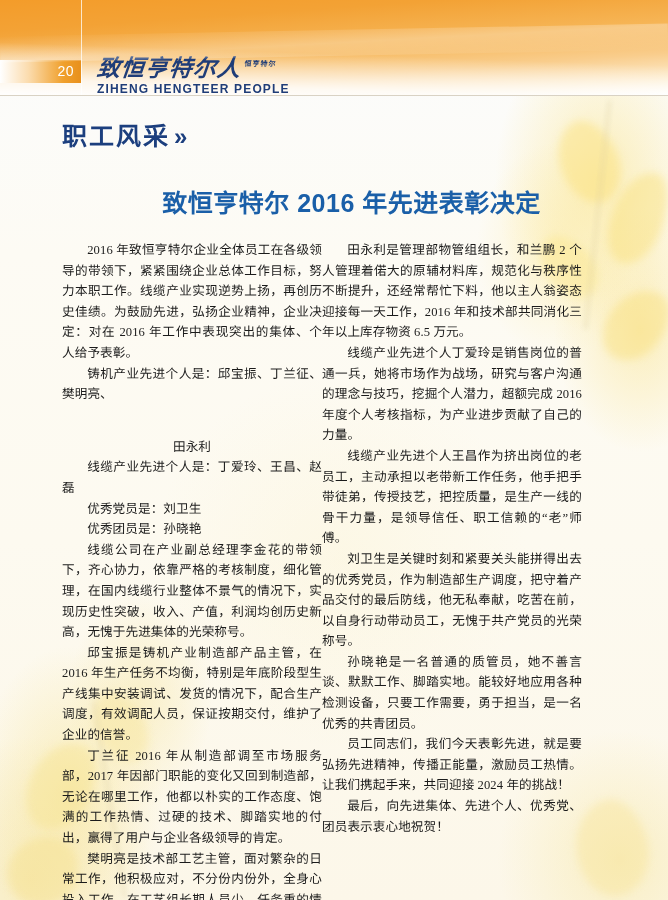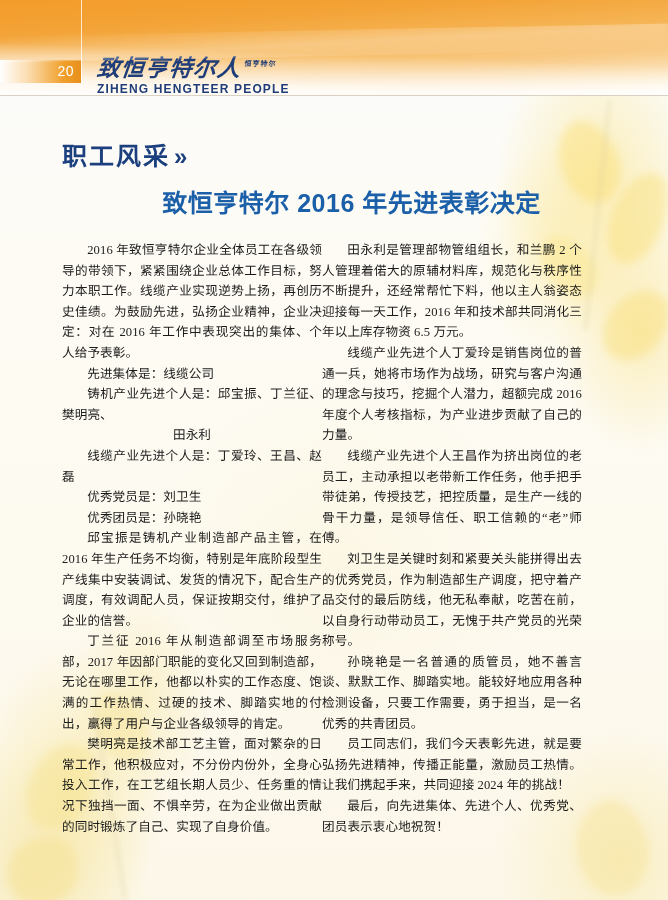--- a/index.html
+++ b/index.html
@@ -148,21 +148,20 @@
   .section-head {
     position: absolute;
     left: 62px;
     top: 116px;
     font-size: 25px;
     font-weight: 700;
     color: #1c3f7e;
     letter-spacing: 2px;
     white-space: nowrap;
     text-shadow: 0 1px 0 rgba(255,255,255,0.9);
-    margin-top: 20px;
   }
   .section-head .chev {
     font-family: "Liberation Sans", sans-serif;
     font-weight: 700;
     font-size: 24px;
     letter-spacing: -3px;
     margin-left: 4px;
   }
 
   
@@ -200,20 +199,21 @@
     line-height: 20.6px;
     color: #1b1b1b;
     text-align: justify;
     text-justify: inter-ideograph;
     text-indent: 2em;
     letter-spacing: 0.1px;
   }
   .col p.center {
     text-indent: 0;
     text-align: center;
+    margin-top: 32px;
   }
 </style>
 </head>
 <body>
 
 <div class="page">
 
   <div class="bg-wash"></div>
   <div class="petal" style="left:560px;top:120px;width:58px;height:84px;transform:rotate(-28deg);"></div>
   <div class="petal" style="left:612px;top:170px;width:52px;height:96px;transform:rotate(18deg);background:rgba(249,221,112,0.42);"></div>
@@ -239,26 +239,26 @@
   <div class="masthead-rule"></div>
 
   <div class="section-head"><span>职工风采</span><span class="chev">»</span></div>
 
   <div class="article-title">致恒亨特尔 2016 年先进表彰决定</div>
 
   <div class="columns">
 
     <div class="col">
       <p>2016 年致恒亨特尔企业全体员工在各级领导的带领下，紧紧围绕企业总体工作目标，努力本职工作。线缆产业实现逆势上扬，再创历史佳绩。为鼓励先进，弘扬企业精神，企业决定：对在 2016 年工作中表现突出的集体、个人给予表彰。</p>
-      <p>先进集体是：线缆公司</p>
       <p>铸机产业先进个人是：邱宝振、丁兰征、樊明亮、</p>
       <p class="center">田永利</p>
       <p>线缆产业先进个人是：丁爱玲、王昌、赵磊</p>
       <p>优秀党员是：刘卫生</p>
       <p>优秀团员是：孙晓艳</p>
+      <p>线缆公司在产业副总经理李金花的带领下，齐心协力，依靠严格的考核制度，细化管理，在国内线缆行业整体不景气的情况下，实现历史性突破，收入、产值，利润均创历史新高，无愧于先进集体的光荣称号。</p>
       <p>邱宝振是铸机产业制造部产品主管，在 2016 年生产任务不均衡，特别是年底阶段型生产线集中安装调试、发货的情况下，配合生产调度，有效调配人员，保证按期交付，维护了企业的信誉。</p>
       <p>丁兰征 2016 年从制造部调至市场服务部，2017 年因部门职能的变化又回到制造部，无论在哪里工作，他都以朴实的工作态度、饱满的工作热情、过硬的技术、脚踏实地的付出，赢得了用户与企业各级领导的肯定。</p>
       <p>樊明亮是技术部工艺主管，面对繁杂的日常工作，他积极应对，不分份内份外，全身心投入工作，在工艺组长期人员少、任务重的情况下独挡一面、不惧辛劳，在为企业做出贡献的同时锻炼了自己、实现了自身价值。</p>
     </div>
 
     <div class="col">
       <p>田永利是管理部物管组组长，和兰鹏 2 个人管理着偌大的原辅材料库，规范化与秩序性不断提升，还经常帮忙下料，他以主人翁姿态迎接每一天工作，2016 年和技术部共同消化三年以上库存物资 6.5 万元。</p>
       <p>线缆产业先进个人丁爱玲是销售岗位的普通一兵，她将市场作为战场，研究与客户沟通的理念与技巧，挖掘个人潜力，超额完成 2016 年度个人考核指标，为产业进步贡献了自己的力量。</p>
       <p>线缆产业先进个人王昌作为挤出岗位的老员工，主动承担以老带新工作任务，他手把手带徒弟，传授技艺，把控质量，是生产一线的骨干力量，是领导信任、职工信赖的“老”师傅。</p>
       <p>刘卫生是关键时刻和紧要关头能拼得出去的优秀党员，作为制造部生产调度，把守着产品交付的最后防线，他无私奉献，吃苦在前，以自身行动带动员工，无愧于共产党员的光荣称号。</p>

